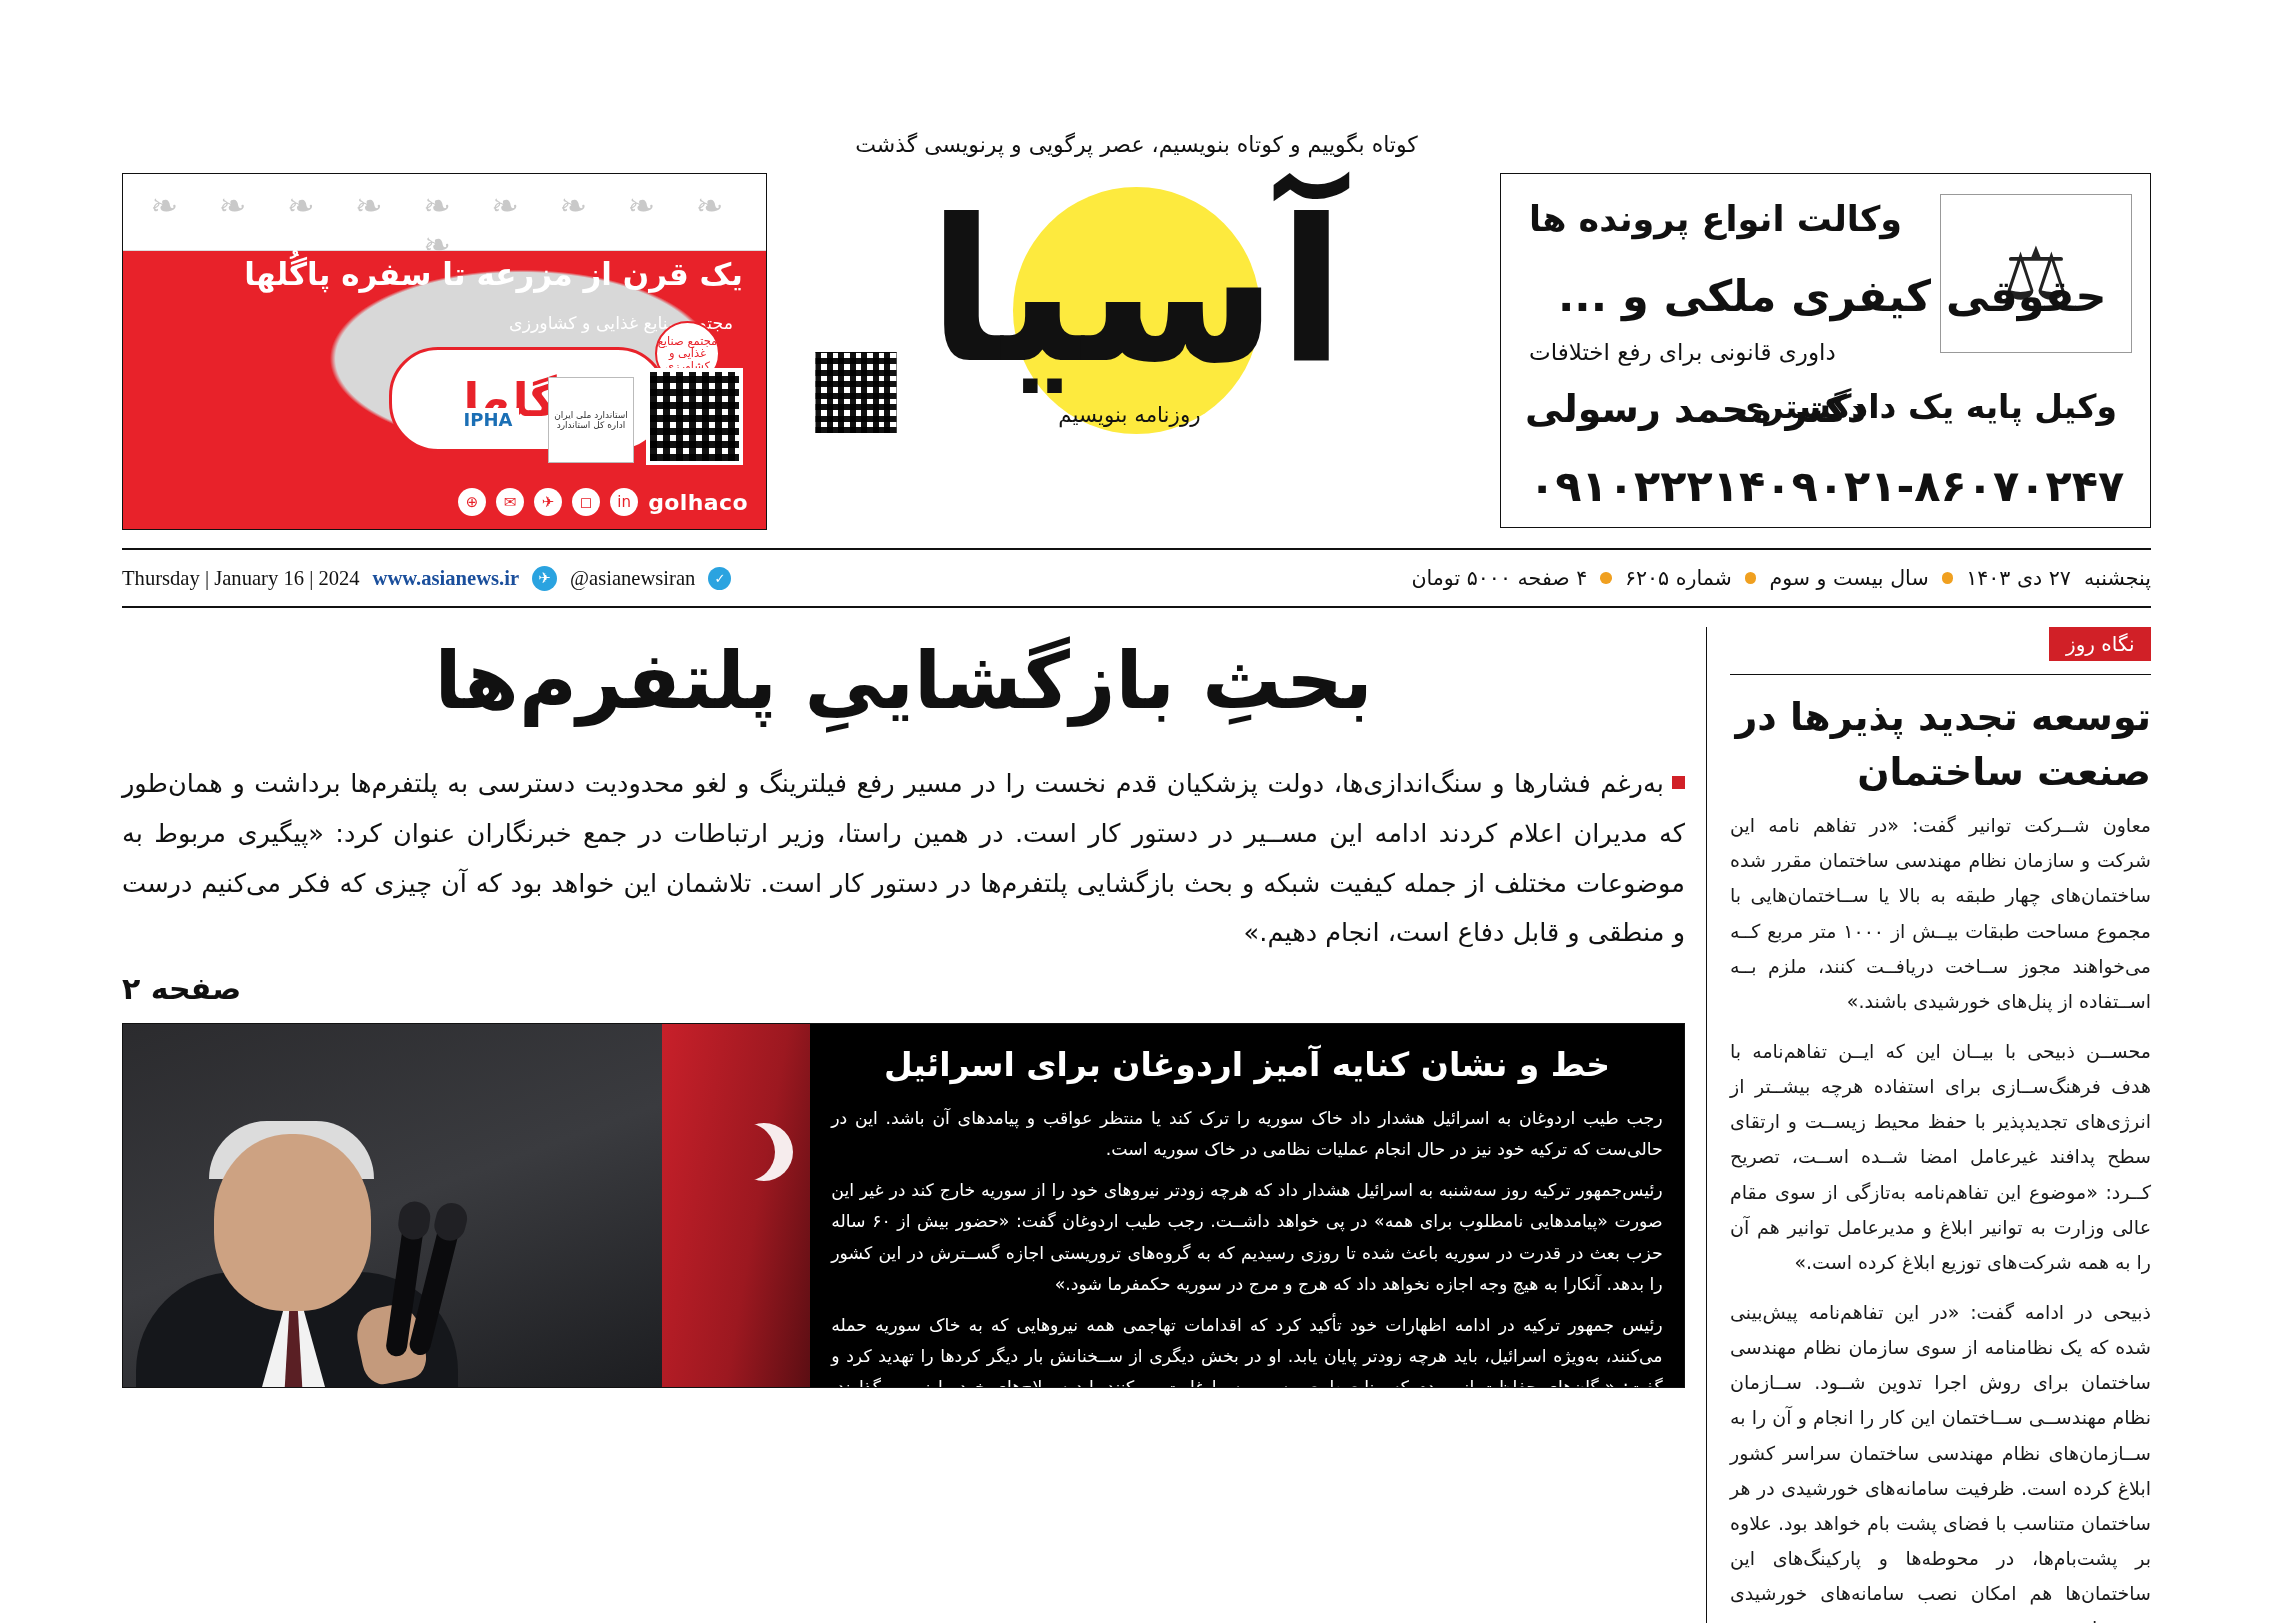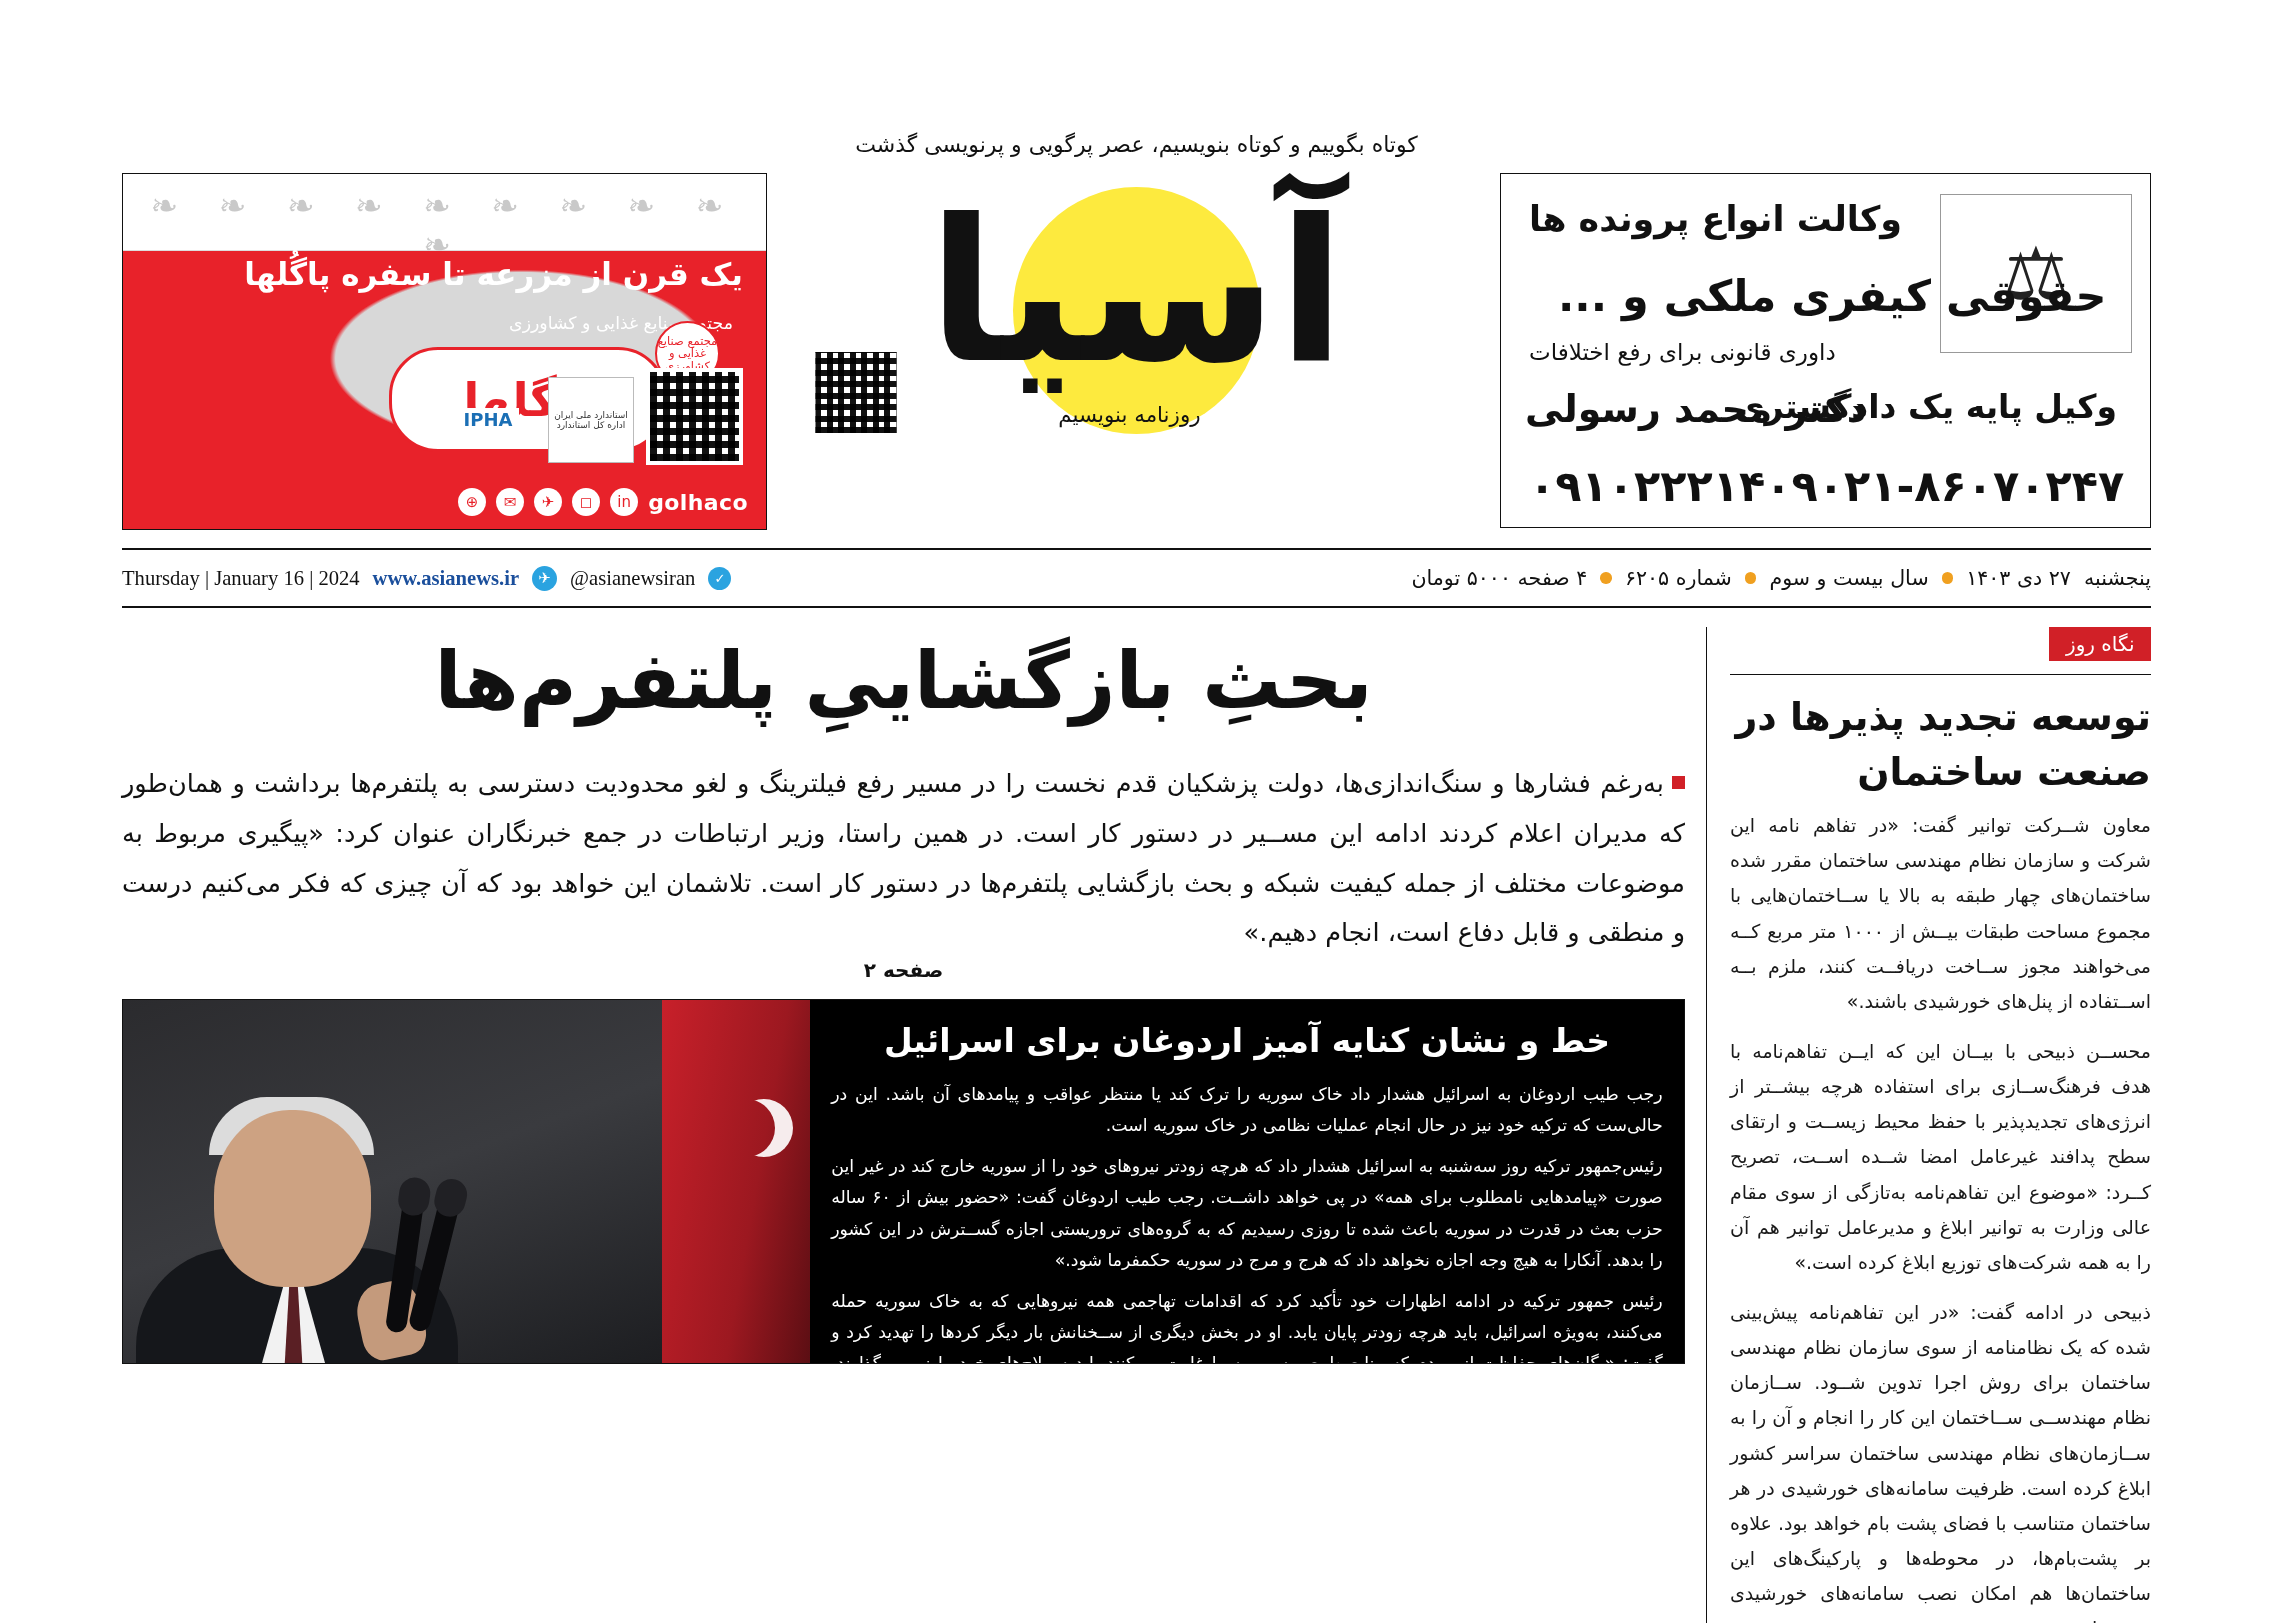--- a/index.html
+++ b/index.html
@@ -429,23 +429,24 @@
     margin: 0;
   }
   .lead-marker {
     display: inline-block;
     width: 13px; height: 13px;
     background: #d12027;
     margin-left: 8.2px;
     vertical-align: 2.5px;
   }
   .lead-page {
-    text-align: center;
-    font-size: 20px;
-    font-weight: bold;
+    text-align: left;
+    font-size: 30px;
+    font-weight: bold;
+    margin-top: 13px;
   }
 
   
   .sec-wrap {
     margin-top: 16.5px;
     border: 1.6px solid #111;
     background: #000;
     color: #fff;
     display: flex;
     direction: rtl;

